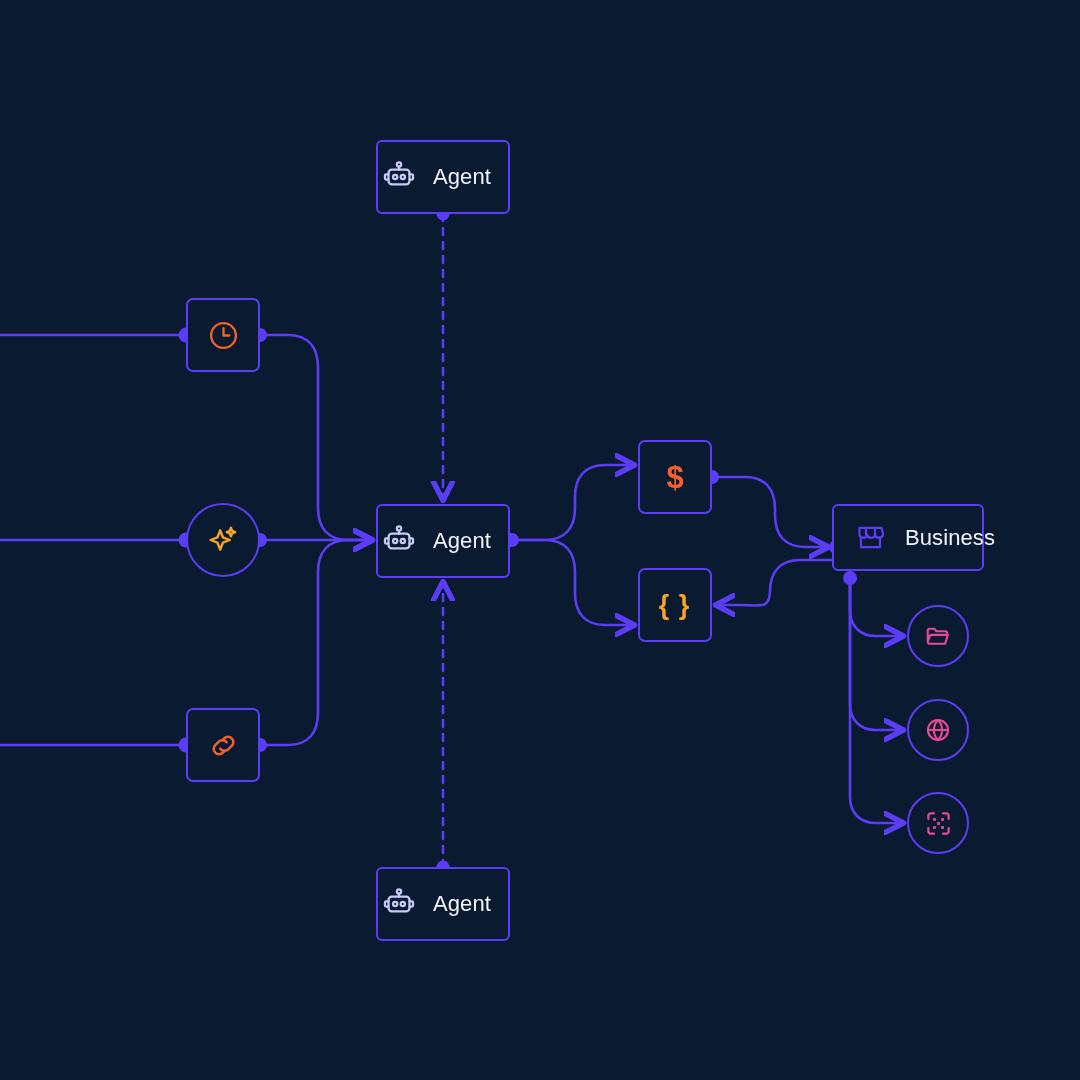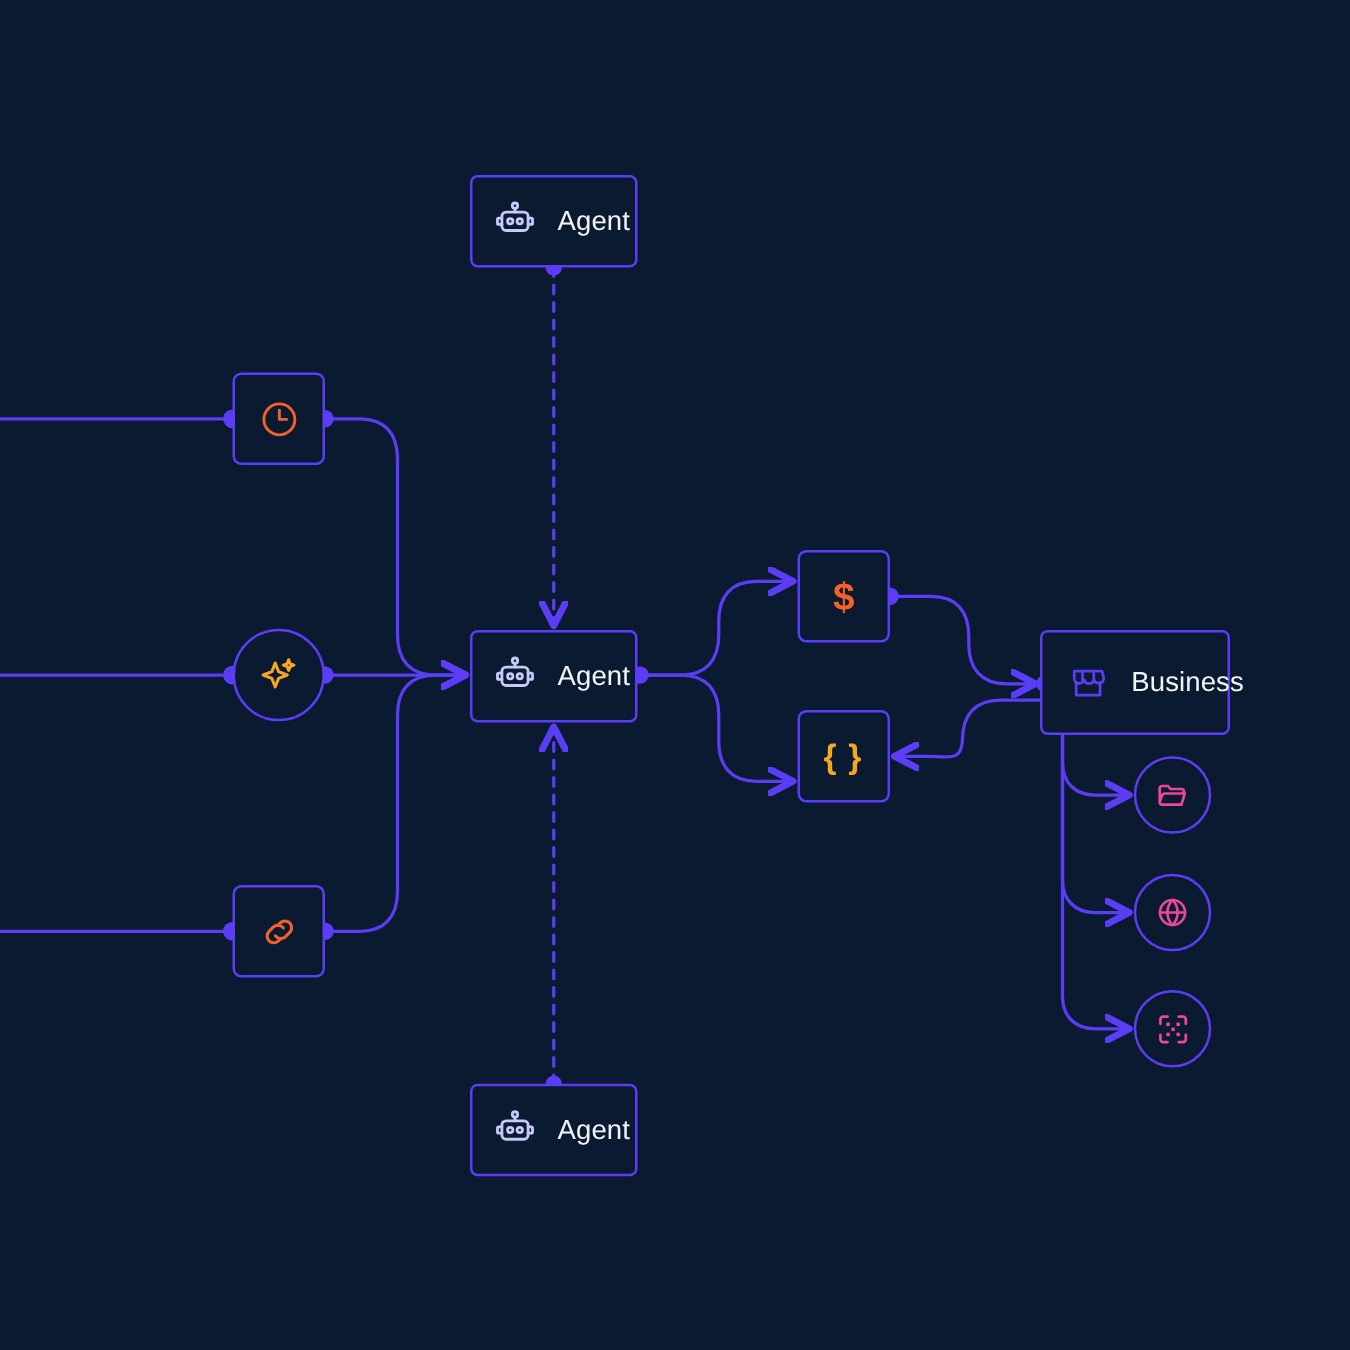--- a/index.html
+++ b/index.html
@@ -48,21 +48,21 @@
     letter-spacing: 0.1px;
     white-space: nowrap;
   }
   .ico {
     display: flex;
     align-items: center;
     justify-content: center;
     line-height: 0;
   }
   .agent-node {
-    padding-left: 17px;
+    padding-left: 4px;
     gap: 17px;
   }
   .biz-node {
     padding-left: 21px;
     gap: 19px;
   }
   .glyph-text {
     font-family: "Liberation Sans", sans-serif;
     font-weight: bold;
     line-height: 1;
@@ -191,21 +191,21 @@
   </div>
 
   <div class="node sq" style="left:638px; top:440px; width:74px; height:74px;">
     <span class="ico glyph-text" style="color:#f4612a; font-size:31px;">$</span>
   </div>
 
   <div class="node sq" style="left:638px; top:568px; width:74px; height:74px;">
     <span class="ico glyph-text" style="color:#f5a623; font-size:27px; letter-spacing:2px;">{ }</span>
   </div>
 
-  <div class="node rect biz-node" style="left:832px; top:504px; width:152px; height:84px;">
+  <div class="node rect biz-node" style="left:832px; top:504px; width:152px; height:67px;">
     <span class="ico">
       <svg width="31" height="31" viewBox="0 0 24 24" fill="none" stroke="#5b3df5" stroke-width="1.7" stroke-linecap="round" stroke-linejoin="round">
         <path d="M3.4 4.6h17.2l1.1 4.3a3.1 3.1 0 0 1-6.1.9 3.1 3.1 0 0 1-6.1 0 3.1 3.1 0 0 1-6.1-.9z"></path>
         <path d="M4.6 11.6v7.8h14.8v-7.8"></path>
         <path d="M8.5 4.6v5.3M15.5 4.6v5.3"></path>
       </svg>
     </span>
     <span class="label">Business</span>
   </div>
 

